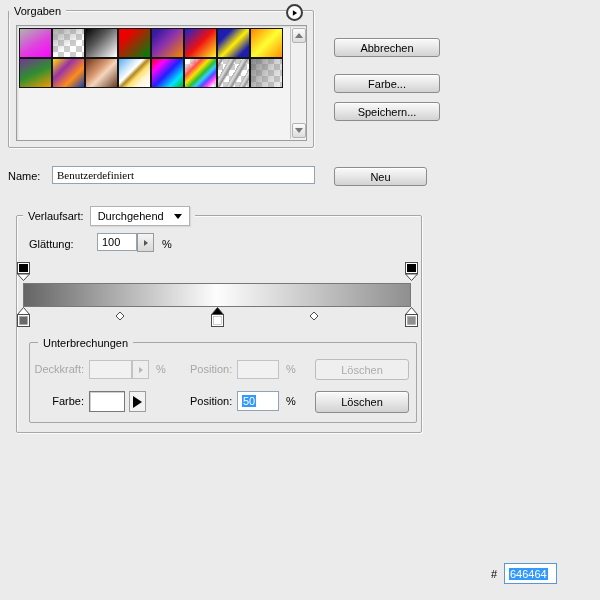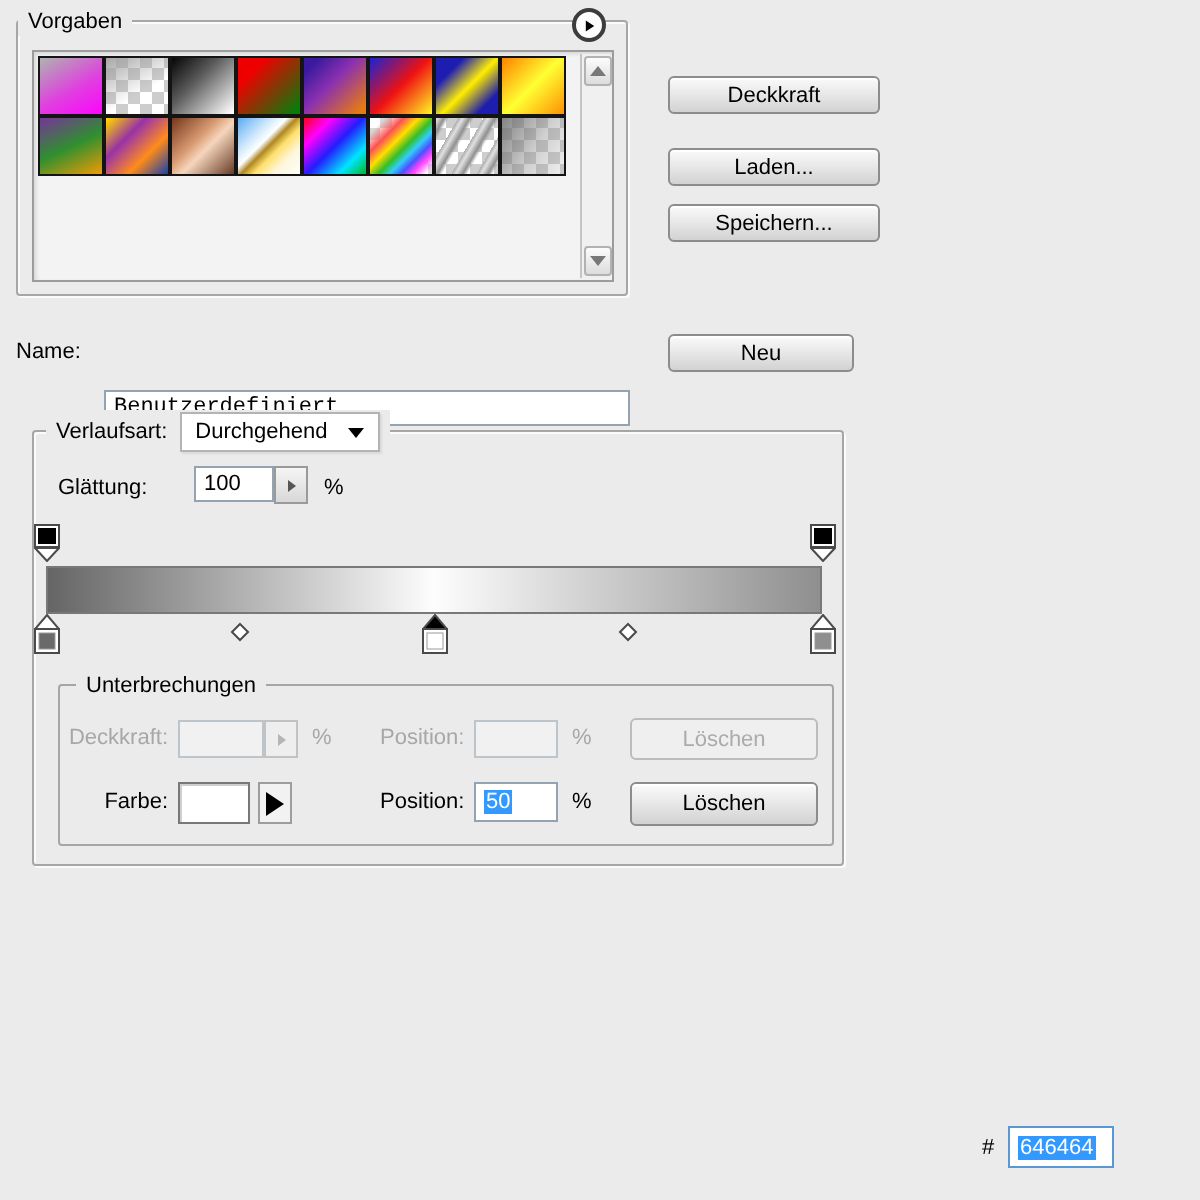--- a/index.html
+++ b/index.html
@@ -12,21 +12,21 @@
   .grp-legend{position:absolute;background:#ebebeb;padding:0 5px;display:flex;align-items:center;white-space:nowrap;}
   
   .btn{position:absolute;display:flex;align-items:center;justify-content:center;
     background:linear-gradient(#fafafa,#e9e9e9 45%,#d2d2d2);
     border:1px solid #8c8c8c;border-radius:3px;box-shadow:inset 0 1px 0 #fff;cursor:default;}
   .btn.default{border:1px solid #46749f;box-shadow:0 0 0 2px #8cbade,inset 0 1px 0 #fff;}
   .btn.disabled{background:#efefef;border-color:#bcbcbc;color:#ababab;box-shadow:none;}
   
   .tfield{position:absolute;background:#fff;border:1px solid #93a3b1;display:flex;
     align-items:center;padding:0 4px;font-size:11px;box-sizing:border-box;}
-  input.tfield{font-family:Liberation Mono, monospace;outline:none;color:#000;margin-top:29px;}
+  input.tfield{font-family:Liberation Serif, serif;outline:none;color:#000;}
   .tfield.disabled{background:#f1f1f1;border-color:#bdc4ca;}
   .tfield.focus-blue{border:1px solid #5b97d4;}
   .sel{background:#3399ff;color:#fff;padding:0 1px;}
   .spin{position:absolute;display:flex;align-items:center;justify-content:center;
     background:linear-gradient(#f5f5f5,#d8d8d8);border:1px solid #9a9a9a;box-sizing:border-box;}
   .spin.disabled{background:#eeeeee;border-color:#c2c2c2;}
   .lbl{position:absolute;white-space:nowrap;}
   .lbl.dis{color:#a7a7a7;}
   .lbl.right{text-align:right;}
   
@@ -97,24 +97,24 @@
           <i class="tri-up-gray"></i>
         </div>
         <div class="sb-btn" style="bottom:1px;">
           <i class="tri-down-gray"></i>
         </div>
       </div>
     </div>
   </div>
 
   <div class="btn" style="left:334px;top:38px;width:104px;height:17px;">
-    <span>Deckkraft</span>
+    <span>Abbrechen</span>
   </div>
   <div class="btn" style="left:334px;top:74px;width:104px;height:17px;">
-    <span>Laden...</span>
+    <span>Farbe...</span>
   </div>
   <div class="btn" style="left:334px;top:102px;width:104px;height:17px;">
     <span>Speichern...</span>
   </div>
 
   <div class="lbl" style="left:8px;top:170px;">Name:</div>
   <input class="tfield" style="left: 52px; top: 166px; width: 263px; height: 18px;" readonly="" value="Benutzerdefiniert">
   <div class="btn" style="left:334px;top:167px;width:91px;height:17px;">
     <span>Neu</span>
   </div>

